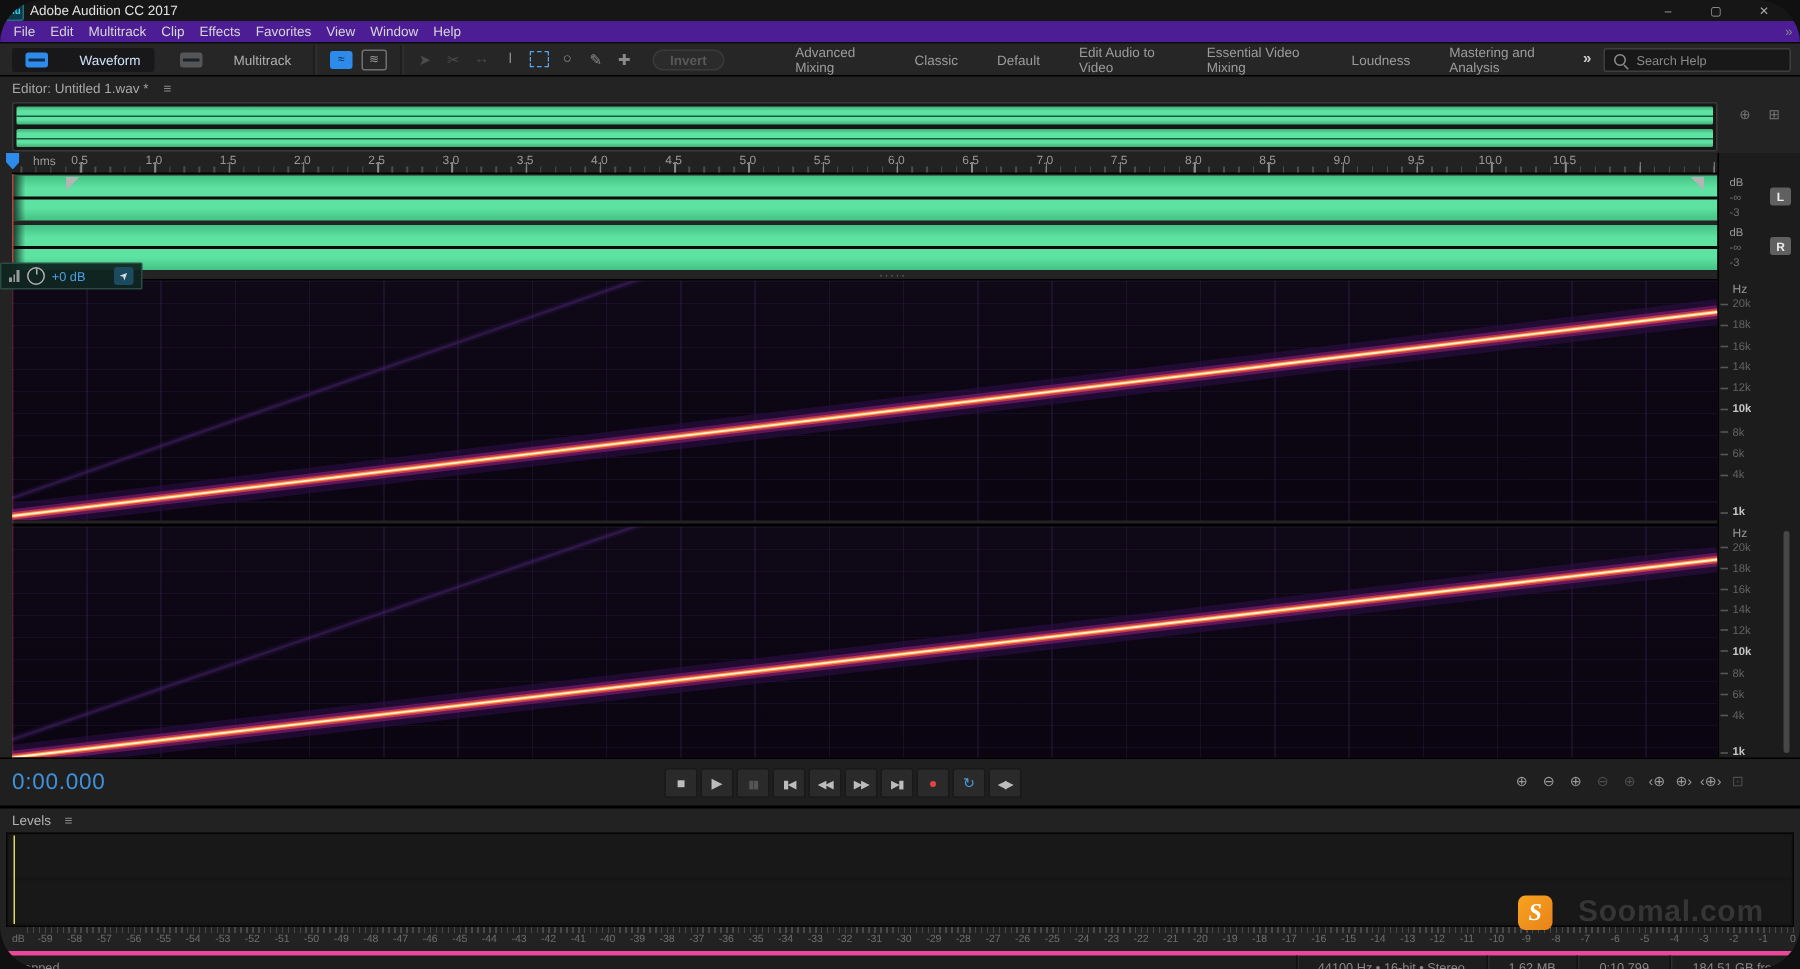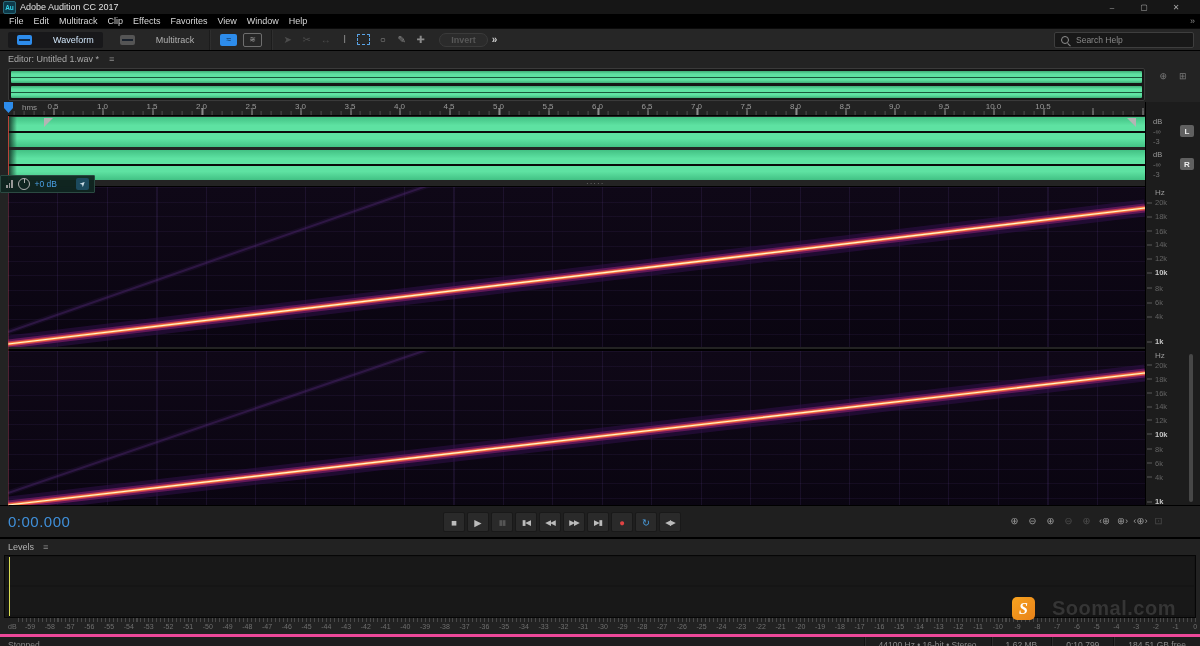--- a/index.html
+++ b/index.html
@@ -1,28 +1,28 @@
 <!DOCTYPE html>
 <html><head>
 <meta charset="utf-8">
 <style>
   html,body{margin:0;padding:0;background:#101010;}
   .app{position:relative;width:1200px;height:646px;background:#1e1e1e;overflow:hidden;
-       font-family:"Liberation Sans",sans-serif;-webkit-font-smoothing:antialiased;color:#ccc;}
+       font-family:"Liberation Sans",sans-serif;-webkit-font-smoothing:antialiased;color:#ccc;border-radius:29px;}
 
   
   .titlebar{position:absolute;top:0;left:0;width:1200px;height:14px;background:#161616;display:flex;align-items:center;}
   .au-badge{width:11px;height:11px;margin:0 4px 0 3px;background:#0d3a4a;border:1px solid #2a6a7a;border-radius:2px;
             color:#35d3e8;font-size:6.5px;font-weight:bold;display:flex;align-items:center;justify-content:center;}
   .win-title{font-size:9px;color:#e2e2e2;}
   .win-controls{margin-left:auto;display:flex;margin-right:8px;}
   .win-controls span{width:32px;text-align:center;font-size:8px;color:#a8a8a8;cursor:default;}
 
   
-  .menubar{position:absolute;top:14px;left:0;width:1200px;height:14px;background:#000000;display:flex;align-items:center;padding-left:4px;box-sizing:border-box;}
+  .menubar{position:absolute;top:14px;left:0;width:1200px;height:14px;background:#4c1d95;display:flex;align-items:center;padding-left:4px;box-sizing:border-box;}
   .menu-item{font-size:9px;color:#d6d6d6;padding:0 5px;}
   .menu-overflow{margin-left:auto;margin-right:5px;color:#888;font-size:9px;}
 
   
   .toolbar{position:absolute;top:28px;left:0;width:1200px;height:22px;background:#262626;border-top:1px solid #0b0b0b;
            display:flex;align-items:center;box-sizing:border-box;}
   .view-btn{display:flex;align-items:center;gap:21px;height:16px;padding:0 9px;margin-left:8px;border-radius:2px;font-size:9px;color:#b0b0b0;}
   .view-btn.active{background:#18181a;color:#cfe4f8;}
   .vb-icon{width:15px;height:10px;border-radius:2px;background:#555;position:relative;}
   .view-btn.active .vb-icon{background:#2d8ceb;}
@@ -211,20 +211,29 @@
         <span class="tool dim">↔</span>
         <span class="tool">I</span>
         <span class="tool">
           <span class="marquee-box"></span>
         </span>
         <span class="tool">○</span>
         <span class="tool">✎</span>
         <span class="tool">✚</span>
       </div>
     <span class="invert-btn">Invert</span>
+    <div class="workspaces" id="workspaces">
+        <span class="workspace-btn">Advanced Mixing</span>
+        <span class="workspace-btn">Classic</span>
+        <span class="workspace-btn">Default</span>
+        <span class="workspace-btn">Edit Audio to Video</span>
+        <span class="workspace-btn">Essential Video Mixing</span>
+        <span class="workspace-btn">Loudness</span>
+        <span class="workspace-btn">Mastering and Analysis</span>
+      </div>
     <span class="ws-overflow">»</span>
     <div class="searchbox" style="margin-left:auto;">
       <span class="search-glyph"></span>
       <input placeholder="Search Help" style="">
     </div>
   </div>
 
   <div class="editor">
     <div class="editor-header">
       <span class="editor-title">Editor: Untitled 1.wav *</span>

